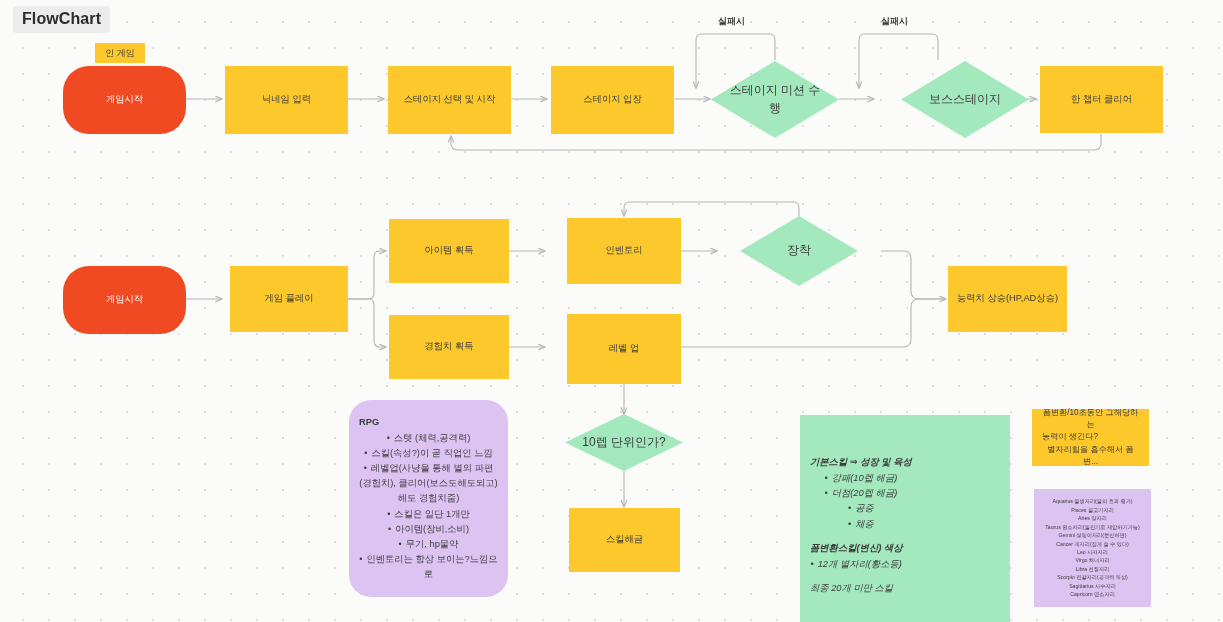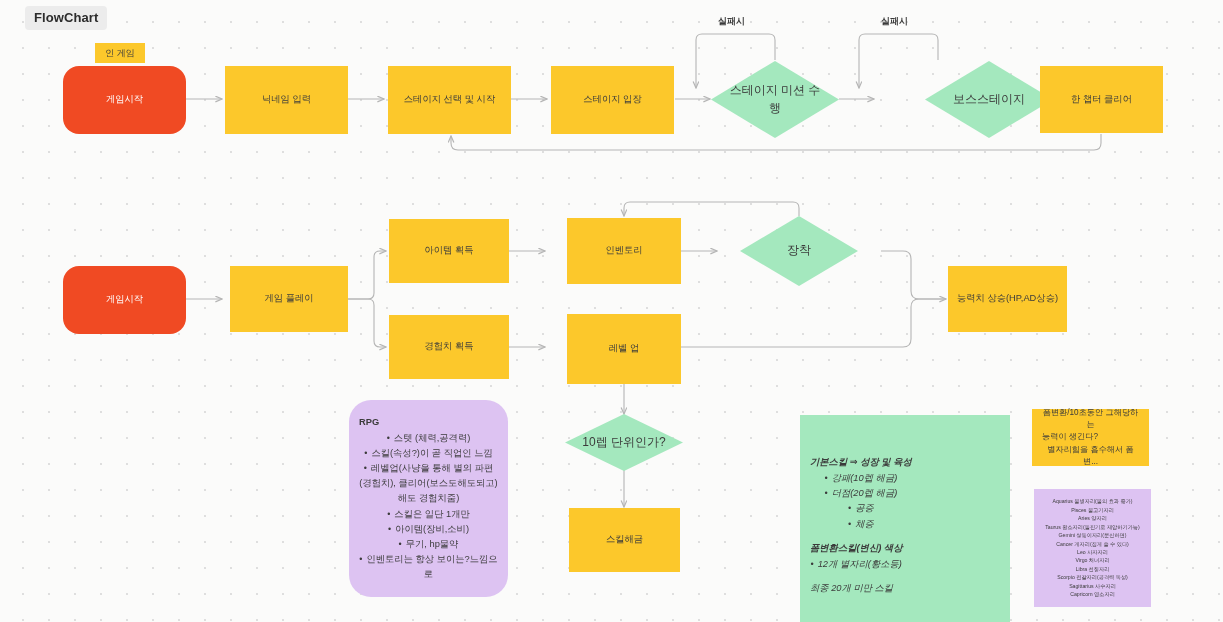--- a/index.html
+++ b/index.html
@@ -18,41 +18,40 @@
     background-position: 10px 9px;
     overflow: hidden;
   }
   
   #title-chip {
     position: absolute;
     left: 13px; top: 6px;
     background: #ececec;
     border-radius: 4px;
     padding: 4px 9px 5px 9px;
-    font-size: 13px;
+    font-size: 16px;
     font-weight: bold;
     color: #2c2c2c;
     letter-spacing: 0.1px;
-    margin-left: 12px;
   }
   
   .node {
     position: absolute;
     display: flex;
     align-items: center;
     justify-content: center;
     text-align: center;
     font-size: 9.3px;
     color: #3b3b3b;
     box-sizing: border-box;
     line-height: 1.45;
     padding: 2px 8px;
   }
   .rect     { background: #FCC82B; }
-  .rounded  { background: #F04A23; border-radius: 16px; color: #fff; }
+  .rounded  { background: #F04A23; border-radius: 26px; color: #fff; }
   .diamond-wrap { position: absolute; }
   .diamond-wrap .dshape {
     position: absolute; left:0; top:0; width:100%; height:100%;
     background: #A4E8BE;
     clip-path: polygon(50% 0%, 100% 50%, 50% 100%, 0% 50%);
   }
   .diamond-wrap .dtext {
     position: absolute; left: 14%; top: 0; width: 72%; height: 100%;
     display: flex; align-items: center; justify-content: center;
     text-align: center;
@@ -174,21 +173,21 @@
 
   <div class="node rect" style="left:388px; top:66px; width:123px; height:68px;">스테이지 선택 및 시작</div>
 
   <div class="node rect" style="left:551px; top:66px; width:123px; height:68px;">스테이지 입장</div>
 
   <div class="diamond-wrap" style="left:711px; top:61px; width:128px; height:77px;">
     <div class="dshape"></div>
     <div class="dtext">스테이지 미션 수행</div>
   </div>
 
-  <div class="diamond-wrap" style="left:925px; top:61px; width:128px; height:77px;">
+  <div class="diamond-wrap" style="left:901px; top:61px; width:128px; height:77px;">
     <div class="dshape"></div>
     <div class="dtext">보스스테이지</div>
   </div>
 
   <div class="node rect" style="left:1040px; top:66px; width:123px; height:67px;">한 챕터 클리어</div>
 
   <div class="edge-label" style="left:718px; top:15px;">실패시</div>
   <div class="edge-label" style="left:881px; top:15px;">실패시</div>
 
   <div class="node rounded" style="left:63px; top:266px; width:123px; height:68px;">게임시작</div>

